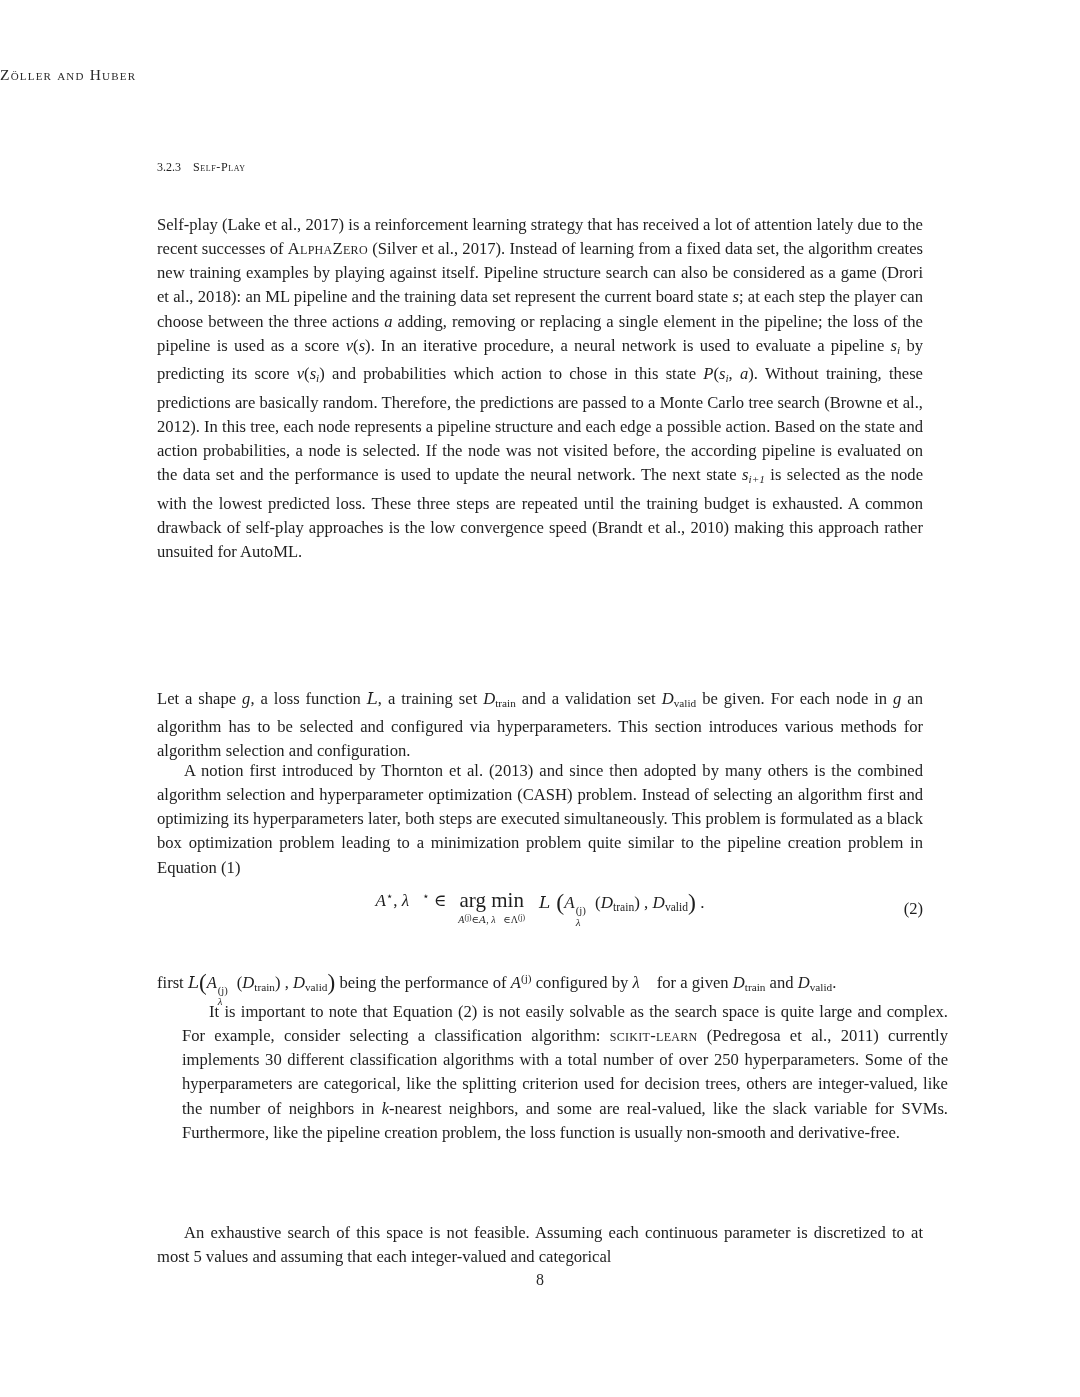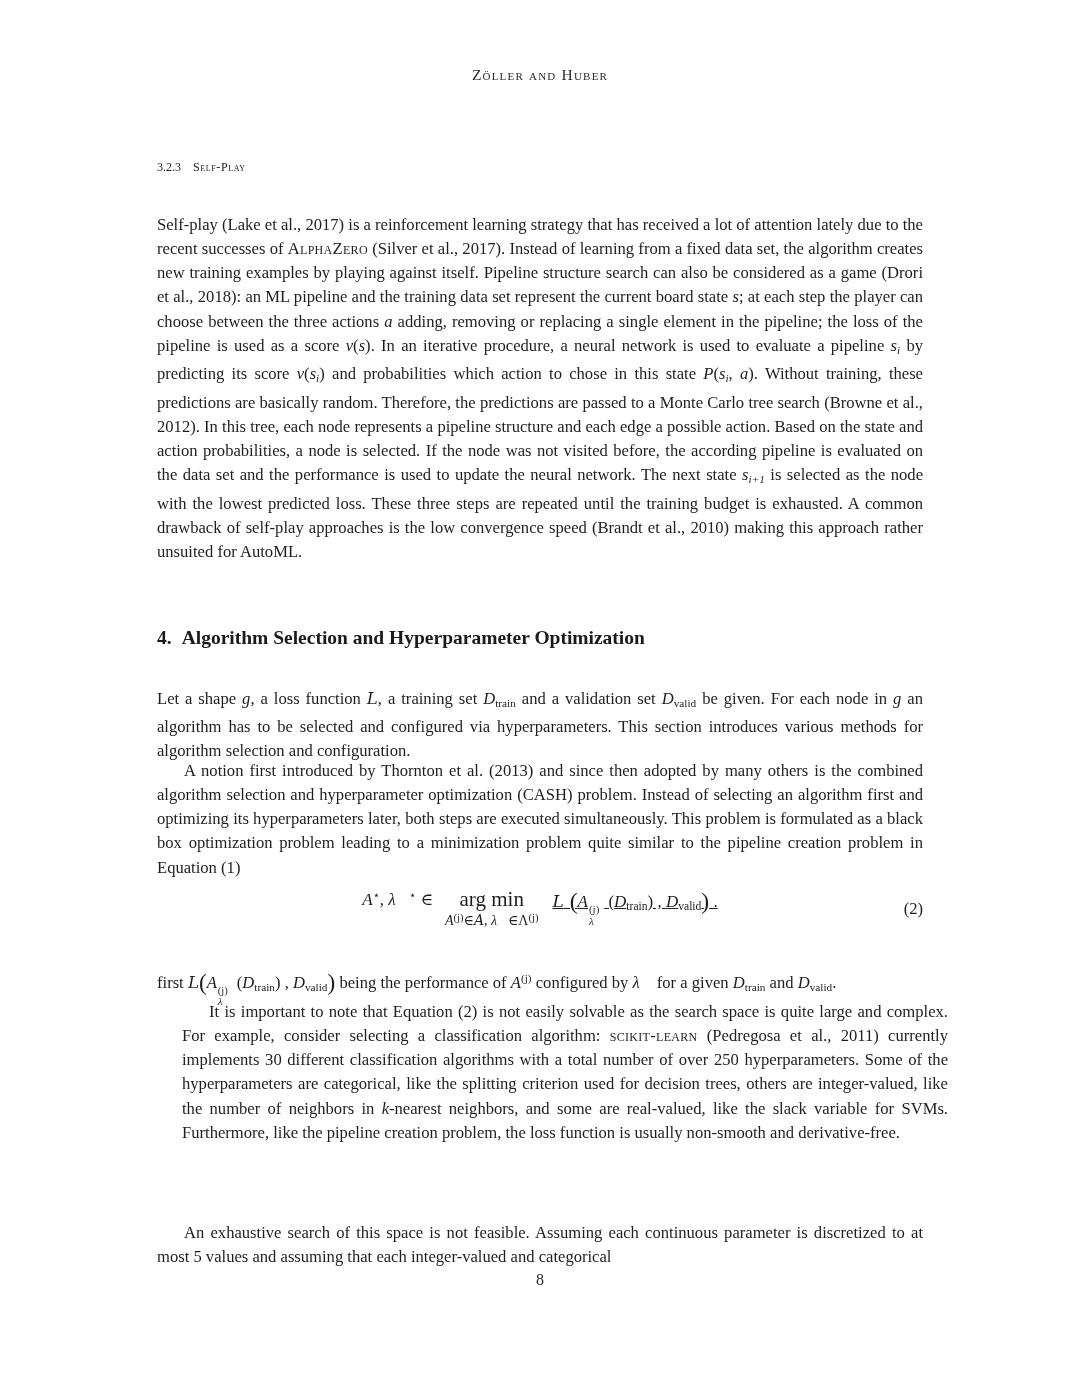--- a/index.html
+++ b/index.html
@@ -14,21 +14,21 @@
     background: #ffffff;
     color: #1e1e1e;
     font-family: "Liberation Serif", "DejaVu Serif", serif;
     overflow: hidden;
   }
   .running-head {
     position: absolute;
     top: 66px;
     left: 0;
     width: 100%;
-    text-align: center;
+    text-align: left;
     font-variant: small-caps;
     font-size: 15.5px;
     letter-spacing: 1.2px;
     color: #2a2a2a;
     font-family: Liberation Serif, serif;
   }
   .content {
     position: absolute;
     left: 157px;
     top: 0;
@@ -109,23 +109,23 @@
     justify-content: center;
   }
   .eq-lhs { margin-right: 12px; }
   .eq-argmin-block {
     display: inline-flex;
     flex-direction: column;
     align-items: center;
     margin-right: 14px;
   }
   .eq-argmin { font-size: 21px; line-height: 1.1; }
-  .eq-constraint { font-size: 14px; line-height: 1.2; margin-top: 1px; white-space: nowrap; }
+  .eq-constraint { font-size: 10px; line-height: 1.2; margin-top: 1px; white-space: nowrap; }
   .eq-constraint .s-sup { font-size: 75%; vertical-align: 0.4em; }
-  .eq-rhs { white-space: nowrap; text-decoration: underline; }
+  .eq-rhs { white-space: nowrap; }
   .eq-number {
     position: absolute;
     right: 0;
     top: 50%;
     transform: translateY(-50%);
     font-size: 16.6px;
   }
   .page-number {
     position: absolute;
     top: 1271px;
@@ -144,23 +144,20 @@
   <div class="running-head">Zöller and Huber</div>
 
   <div class="content">
 
     <div class="subsection-heading">
       <span class="sec-num">3.2.3</span><span class="sec-title">Self-Play</span>
     </div>
 
     <p class="para para-selfplay"><span>Self-play (Lake et al., 2017) is a reinforcement learning strategy that has received a lot of attention lately due to the recent successes of </span><span class="s-sc">AlphaZero</span><span> (Silver et al., 2017). Instead of learning from a fixed data set, the algorithm creates new training examples by playing against itself. Pipeline structure search can also be considered as a game (Drori et al., 2018): an ML pipeline and the training data set represent the current board state </span><span class="s-it">s</span><span>; at each step the player can choose between the three actions </span><span class="s-it">a</span><span> adding, removing or replacing a single element in the pipeline; the loss of the pipeline is used as a score </span><span class="s-it">ν</span><span>(</span><span class="s-it">s</span><span>). In an iterative procedure, a neural network is used to evaluate a pipeline </span><span class="s-it">s</span><span class="s-isub">i</span><span> by predicting its score </span><span class="s-it">ν</span><span>(</span><span class="s-it">s</span><span class="s-isub">i</span><span>) and probabilities which action to chose in this state </span><span class="s-it">P</span><span>(</span><span class="s-it">s</span><span class="s-isub">i</span><span>, </span><span class="s-it">a</span><span>). Without training, these predictions are basically random. Therefore, the predictions are passed to a Monte Carlo tree search (Browne et al., 2012). In this tree, each node represents a pipeline structure and each edge a possible action. Based on the state and action probabilities, a node is selected. If the node was not visited before, the according pipeline is evaluated on the data set and the performance is used to update the neural network. The next state </span><span class="s-it">s</span><span class="s-isub">i+1</span><span> is selected as the node with the lowest predicted loss. These three steps are repeated until the training budget is exhausted. A common drawback of self-play approaches is the low convergence speed (Brandt et al., 2010) making this approach rather unsuited for AutoML.</span></p>
 
-    <div class="section-heading">
-      <span class="sec-num">4.</span><span class="sec-title">Algorithm Selection and Hyperparameter Optimization</span>
-    </div>
 
     <p class="para para-cash-intro"><span>Let a shape </span><span class="s-it">g</span><span>, a loss function </span><span class="s-cal">L</span><span>, a training set </span><span class="s-it">D</span><span class="s-sub">train</span><span> and a validation set </span><span class="s-it">D</span><span class="s-sub">valid</span><span> be given. For each node in </span><span class="s-it">g</span><span> an algorithm has to be selected and configured via hyperparameters. This section introduces various methods for algorithm selection and configuration.</span></p>
 
     <p class="para para-notion indent"><span>A notion first introduced by Thornton et al. (2013) and since then adopted by many others is the combined algorithm selection and hyperparameter optimization (CASH) problem. Instead of selecting an algorithm first and optimizing its hyperparameters later, both steps are executed simultaneously. This problem is formulated as a black box optimization problem leading to a minimization problem quite similar to the pipeline creation problem in Equation (1)</span></p>
 
     <div class="equation">
       <div class="eq-body">
         <span class="eq-lhs"><span class="s-it">A</span><span class="s-sup">⋆</span><span>, </span><span class="s-it">λ⃗</span><span class="s-sup">⋆</span><span> ∈</span></span>
         <span class="eq-argmin-block">
           <span class="eq-argmin">arg min</span>

